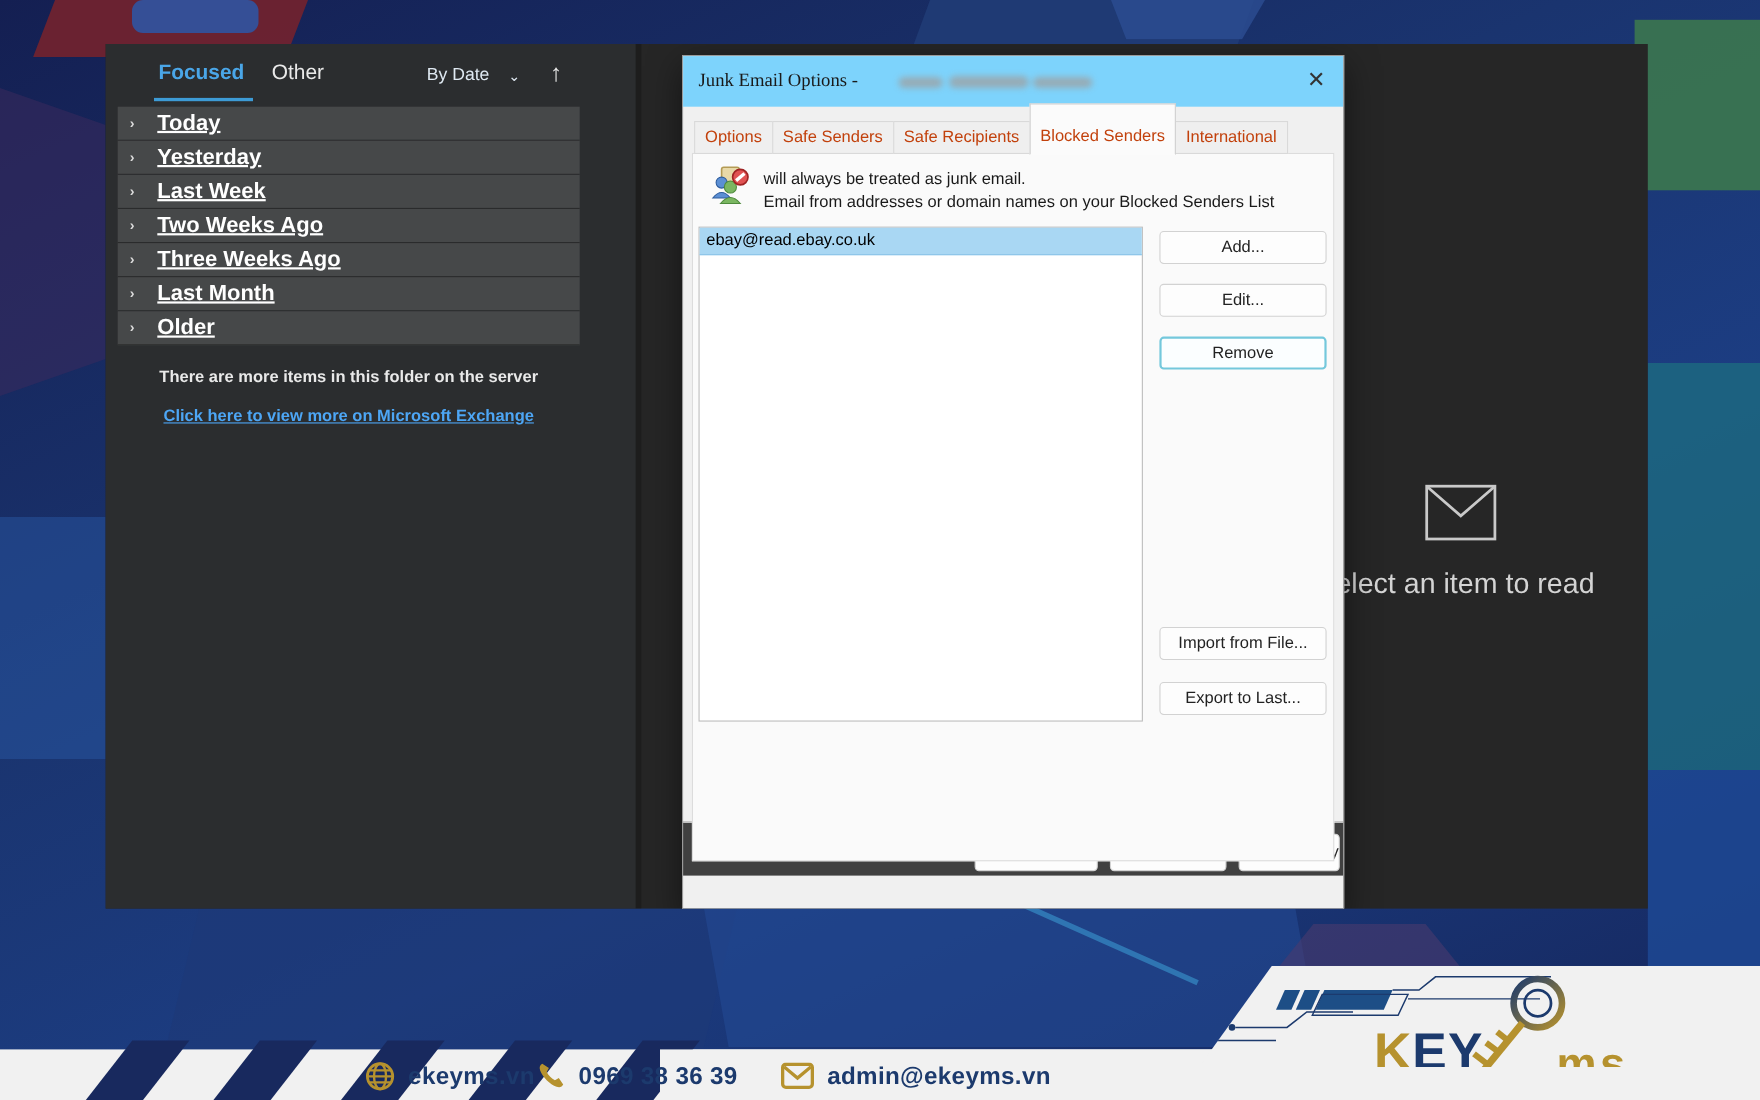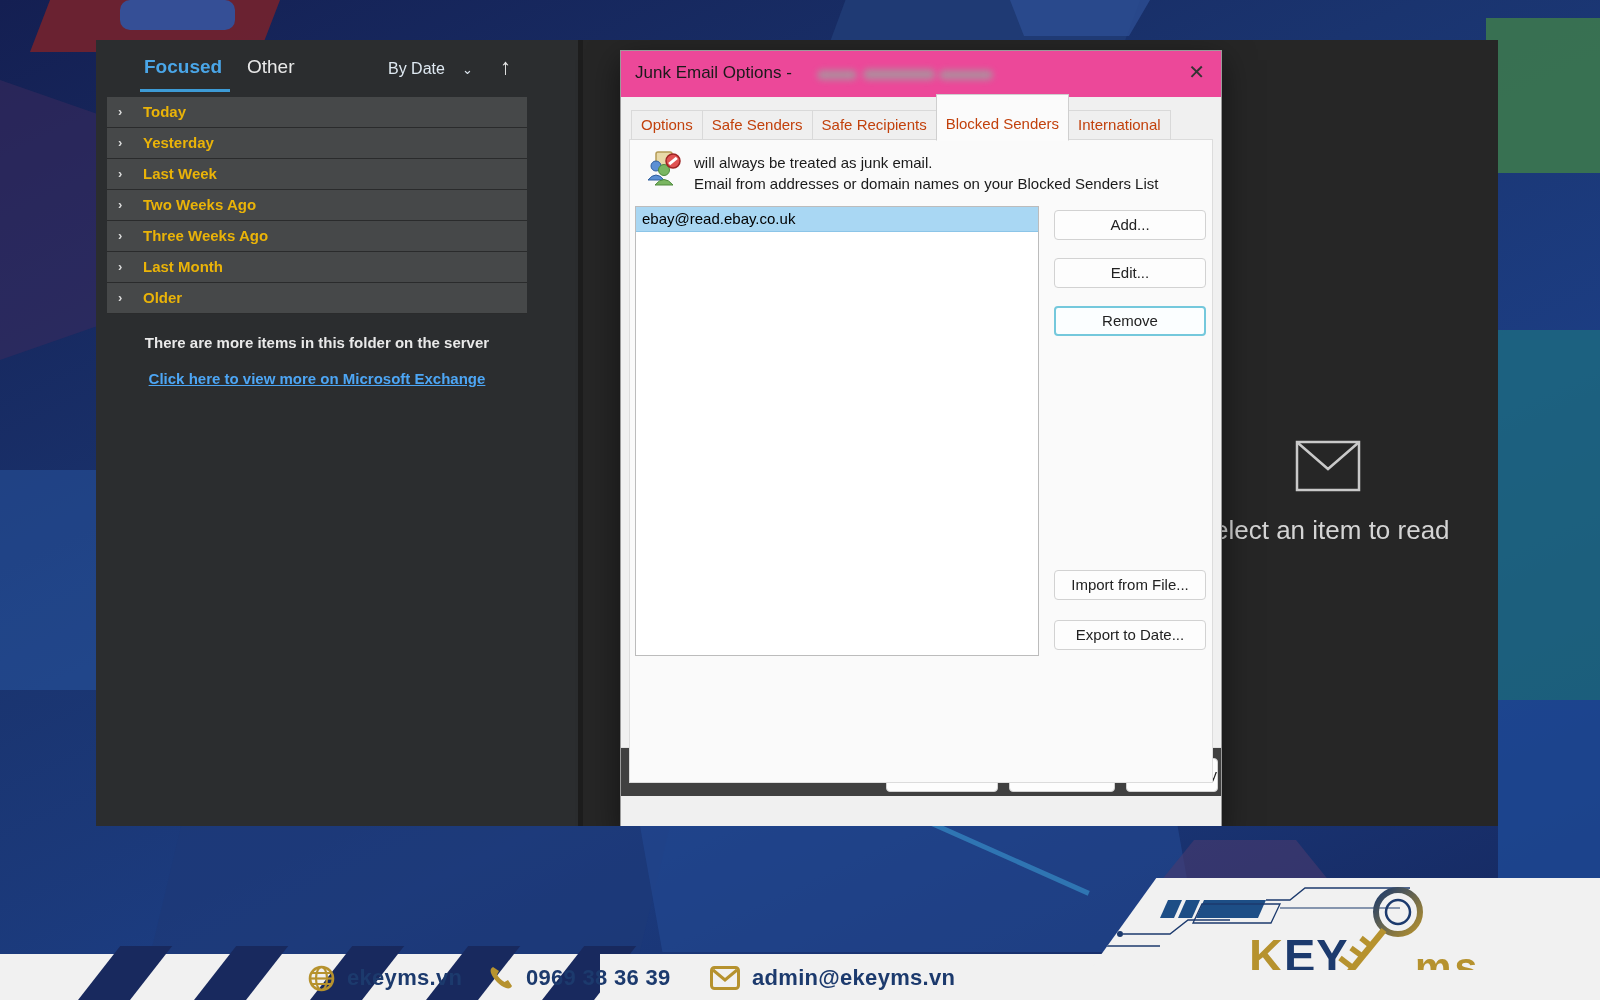--- a/index.html
+++ b/index.html
@@ -16,30 +16,30 @@
   .inbox-tab{position:absolute;top:16px;font-size:19px;cursor:default;}
   .inbox-tab.focused{left:48px;color:#4aa6e8;font-weight:600;}
   .inbox-tab.other{left:151px;color:#e9e9e9;font-weight:400;}
   .focused-underline{position:absolute;left:44px;top:49px;width:90px;height:3px;background:#3d9bd6;}
   .sort-by{position:absolute;left:292px;top:20px;color:#dfe9f2;font-size:16px;}
   .sort-chevron{position:absolute;left:366px;top:22px;color:#dfe9f2;font-size:13px;}
   .sort-up{position:absolute;left:404px;top:14px;color:#e8e8e8;font-size:22px;font-weight:400;}
   .group-list{position:absolute;left:11px;top:57px;width:420px;}
   .group-row{position:relative;height:30px;background:#464849;border-bottom:1px solid #2a2b2c;line-height:30px;}
   .group-row .chev{position:absolute;left:11px;top:0px;color:#dcdcdc;font-size:13px;font-weight:700;}
-  .group-row .glabel{position:absolute;left:36px;top:0;color:#eab308;font-size:15px;font-weight:700;}
+  .group-row .glabel{position:absolute;left:36px;top:0;color:#ffffff;font-size:20px;font-weight:700;text-decoration:underline;}
   .more-items{position:absolute;left:11px;top:294px;width:420px;text-align:center;color:#e9e9e9;font-size:15px;font-weight:700;}
   .exchange-link{position:absolute;left:11px;top:330px;width:420px;text-align:center;color:#4da6f5;font-size:15px;font-weight:700;text-decoration:underline;cursor:pointer;}
   
   .envelope-ph{position:absolute;left:1199px;top:400px;}
   .read-ph-text{position:absolute;left:1118px;top:475px;width:290px;color:#d4d4d4;font-size:26px;}
   
   .dialog{position:absolute;left:524px;top:10px;width:602px;height:780px;background:#f0f0f0;
     border:1px solid #9a9a9a;box-shadow:0 10px 30px rgba(0,0,0,.5);box-sizing:border-box;}
-  .dlg-titlebar{position:absolute;left:0;top:0;width:100%;height:46px;background:#ec4899;}
+  .dlg-titlebar{position:absolute;left:0;top:0;width:100%;height:46px;background:#7dd3fc;font-family:Liberation Serif, serif;}
   .dlg-title{position:absolute;left:14px;top:12px;font-size:17px;color:#1a1a1a;}
   .blur-wrap{position:absolute;left:196px;top:17px;width:176px;height:15px;filter:blur(3px);opacity:.75;}
   .blur-wrap span{position:absolute;top:2px;height:10px;background:#9f9f9f;border-radius:5px;display:block;}
   .dlg-close{position:absolute;right:16px;top:9px;font-size:20px;color:#333;cursor:pointer;}
   .tabstrip{position:absolute;left:10px;top:46px;height:43px;display:flex;align-items:flex-end;z-index:3;}
   .tab{font-size:15px;color:#c2410c;background:#efefef;border:1px solid #d9d9d9;padding:5px 9px 6px 9px;margin-right:-1px;white-space:nowrap;cursor:pointer;}
   .tab.active{background:#fbfbfb;border-color:#cfcfcf;border-bottom:1px solid #fbfbfb;padding-top:20px;padding-bottom:8px;position:relative;z-index:4;margin-bottom:-1px;}
   .dlg-panel{position:absolute;left:8px;top:88px;width:584px;height:644px;background:#fafafa;border:1px solid #dcdcdc;box-sizing:border-box;z-index:2;}
   .desc-text{position:absolute;left:64px;top:12px;width:512px;font-size:15px;line-height:21px;color:#1a1a1a;}
   .blocked-icon{position:absolute;left:14px;top:10px;}
@@ -174,42 +174,42 @@
         </div>
 
         <div class="listbox">
           <div class="list-item selected">ebay@read.ebay.co.uk</div>
         </div>
 
         <div class="side-btn" style="top:70px;">Add...</div>
         <div class="side-btn" style="top:118px;">Edit...</div>
         <div class="side-btn remove" style="top:166px;">Remove</div>
         <div class="side-btn" style="top:430px;">Import from File...</div>
-        <div class="side-btn" style="top:480px;">Export to Date...</div>
+        <div class="side-btn" style="top:480px;">Export to Last...</div>
       </div>
 
       <div class="dlg-footer">
         <div class="foot-btn" style="left:265px;width:112px;">OK</div>
         <div class="foot-btn" style="left:388px;width:106px;">Cancel</div>
         <div class="foot-btn" style="left:505px;width:92px;text-align:right;">Apply</div>
       </div>
     </div>
   </div>
 
   <div class="band">
     <div class="band-gap" style="left:96px;"></div>
     <div class="band-gap" style="left:212px;"></div>
     <div class="band-gap" style="left:328px;"></div>
     <div class="band-gap" style="left:444px;"></div>
     <div class="band-gap" style="left:560px;"></div>
   </div>
 
   <div class="abs" style="left:600px;top:954px;width:1000px;height:46px;background:#f1f1f1;"></div>
 
-  <div class="contact" style="left:308px;text-align:right;">
+  <div class="contact" style="left:332px;text-align:right;">
     <svg width="27" height="27" viewBox="0 0 27 27">
       <circle cx="13.5" cy="13.5" r="11.5" fill="none" stroke="#b6922e" stroke-width="2.6"></circle>
       <ellipse cx="13.5" cy="13.5" rx="5.5" ry="11.5" fill="none" stroke="#b6922e" stroke-width="2.2"></ellipse>
       <line x1="2" y1="13.5" x2="25" y2="13.5" stroke="#b6922e" stroke-width="2.2"></line>
       <line x1="3.5" y1="8" x2="23.5" y2="8" stroke="#b6922e" stroke-width="2"></line>
       <line x1="3.5" y1="19" x2="23.5" y2="19" stroke="#b6922e" stroke-width="2"></line>
     </svg>
     <span>ekeyms.vn</span>
   </div>
   <div class="contact" style="left:488px;">

